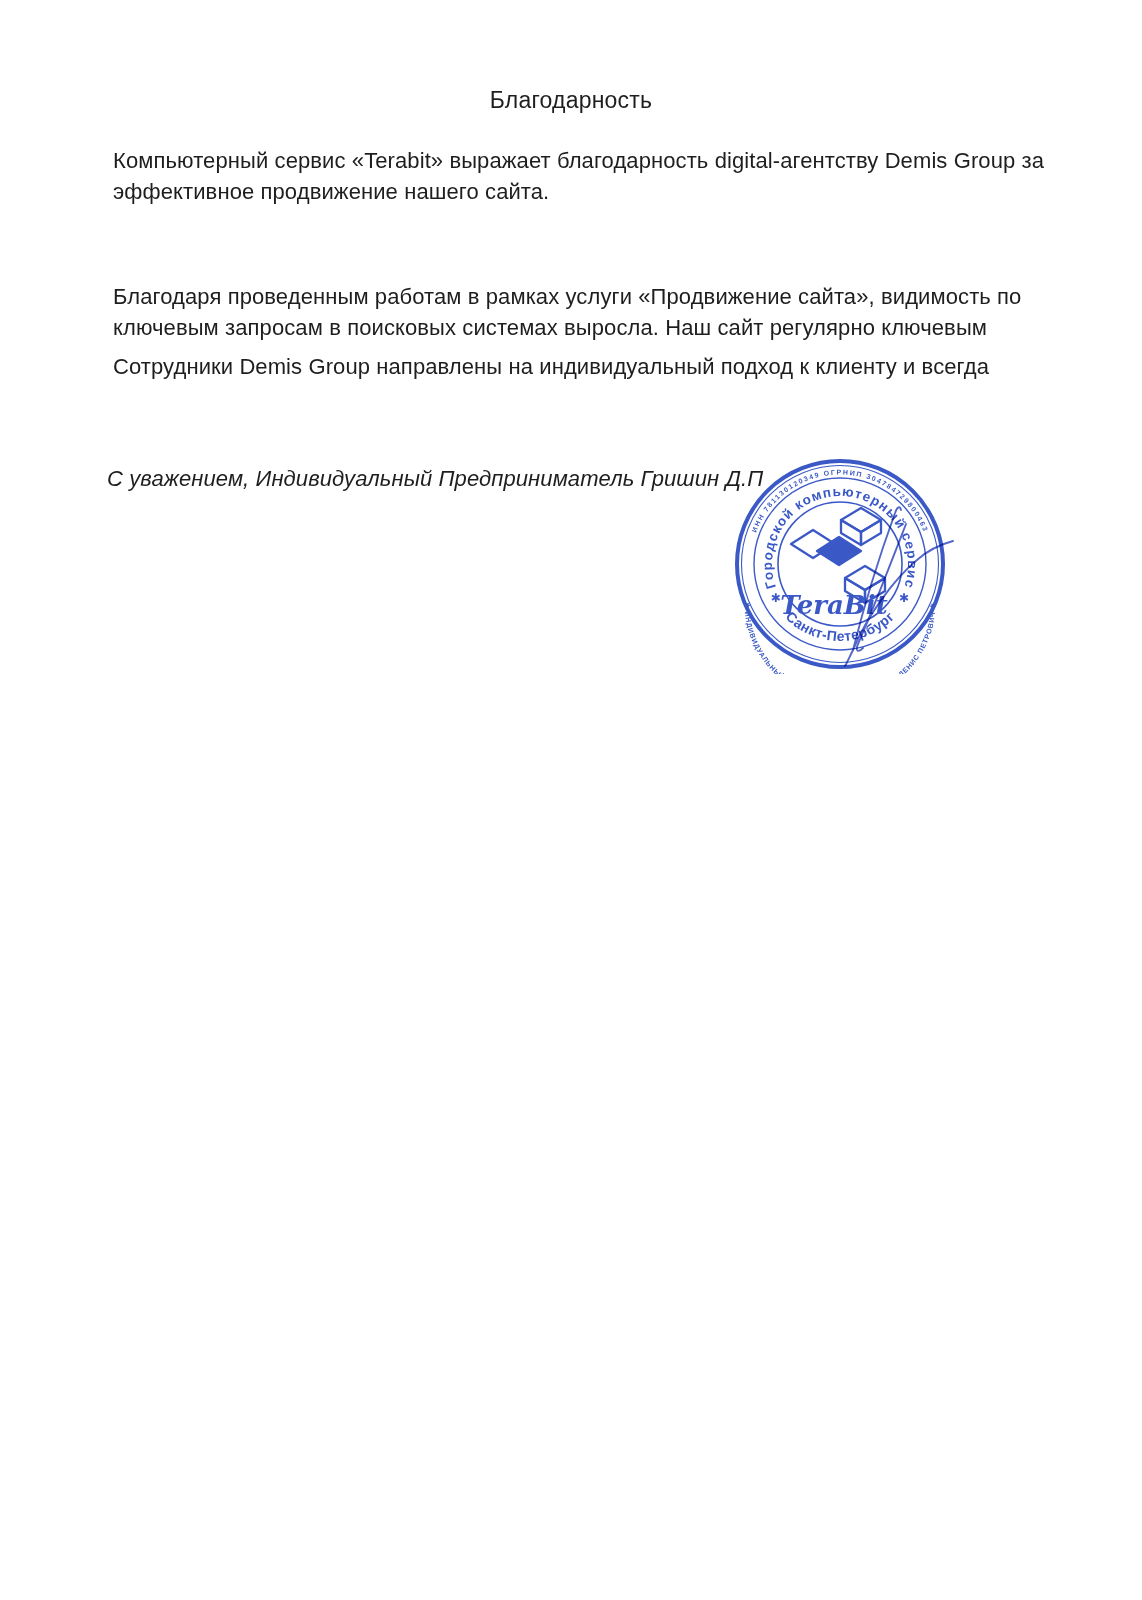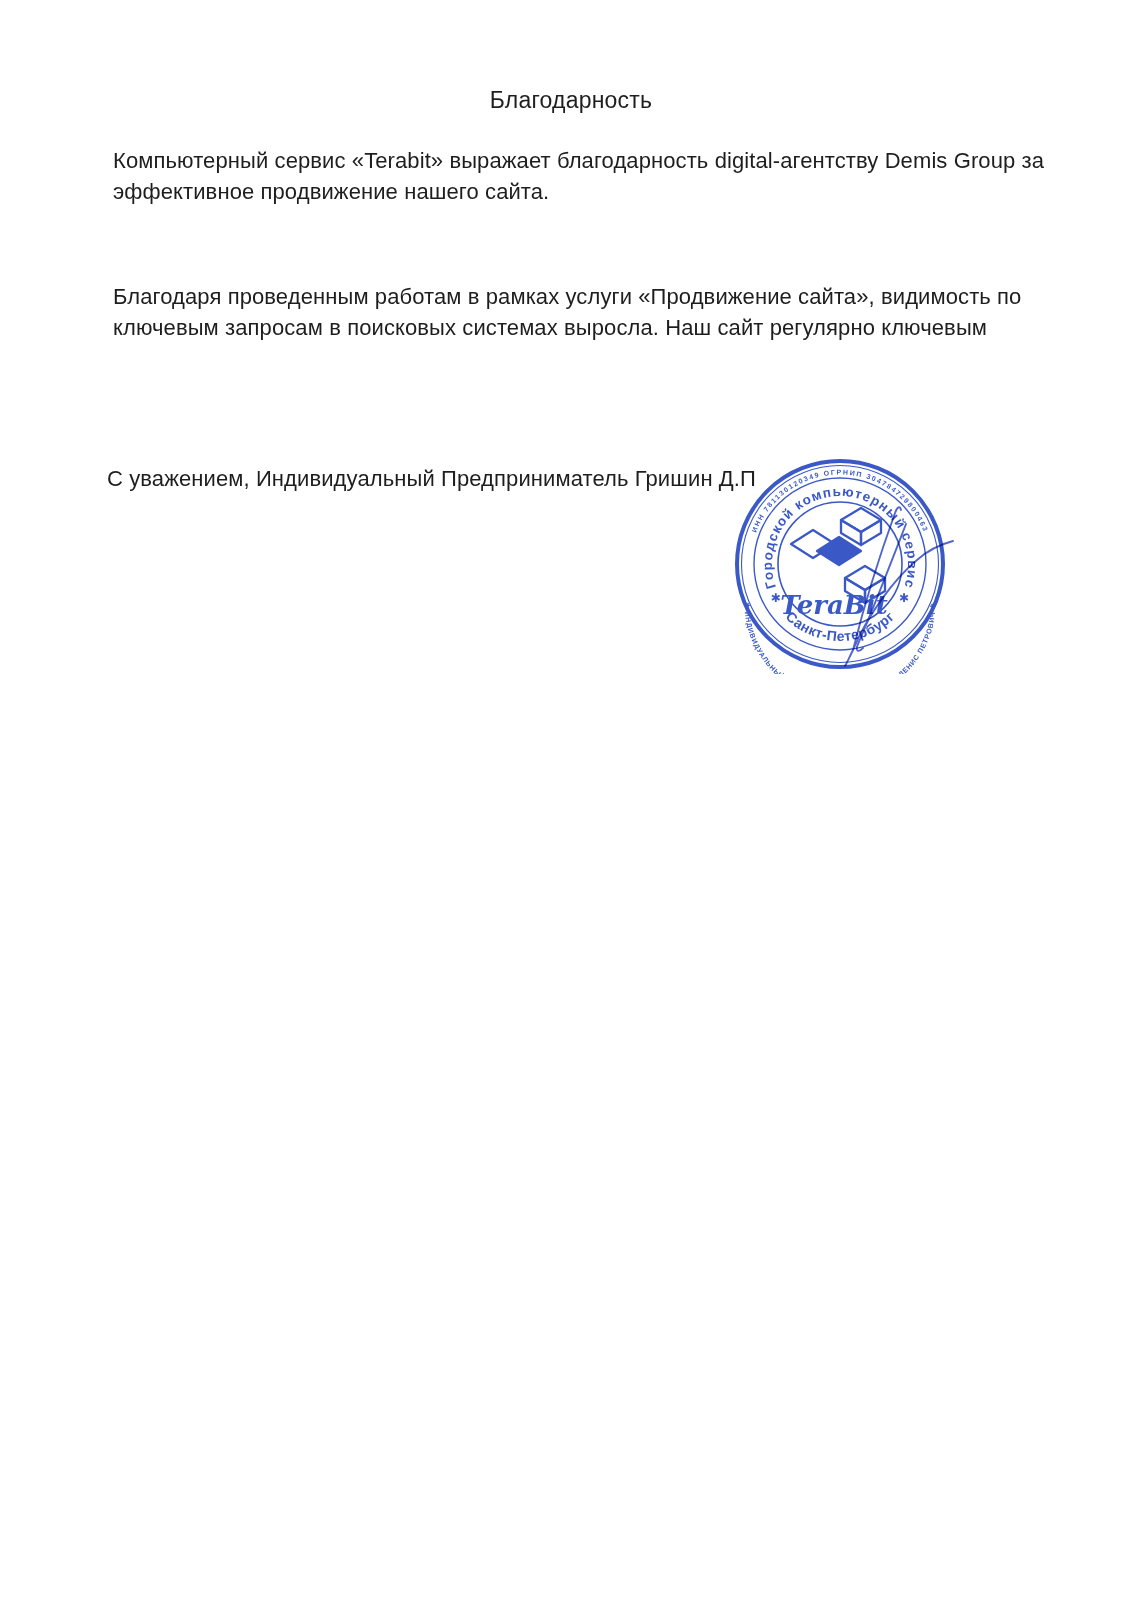--- a/index.html
+++ b/index.html
@@ -34,20 +34,21 @@
   .p1 { top: 145px; }
   .p2 { top: 233px; margin-top: 48px; }
   .p3 { top: 351px; }
   .closing {
     position: absolute;
     left: 107px;
     top: 466px;
     font-size: 22px;
     white-space: nowrap;
     letter-spacing: 0.1px;
+    font-style: italic;
   }
   .stamp-svg {
     position: absolute;
     left: 730px;
     top: 454px;
     width: 220px;
     height: 220px;
     mix-blend-mode: multiply;
     opacity: 0.93;
   }
@@ -73,20 +74,21 @@
     <div class="line">Компьютерный сервис «Terabit» выражает благодарность digital-агентству Demis Group за</div>
     <div class="line">эффективное продвижение нашего сайта.</div>
   </div>
 
   <div class="para p2">
     <div class="line">Благодаря проведенным работам в рамках услуги «Продвижение сайта», видимость по</div>
     <div class="line">ключевым запросам в поисковых системах выросла. Наш сайт регулярно ключевым</div>
   </div>
 
   <div class="para p3">
+    <div class="line">Сотрудники Demis Group направлены на индивидуальный подход к клиенту и всегда</div>
   </div>
 
   <div class="closing">С уважением, Индивидуальный Предприниматель Гришин Д.П</div>
 
   <svg class="stamp-svg" viewBox="0 0 220 220" aria-hidden="true">
     <defs>
       <path id="arcMainTop" d="M 46.1 133.3 A 68 68 0 1 1 173.9 133.3" fill="none"></path>
       <path id="arcCityBottom" d="M 52.8 161.5 A 77 77 0 0 0 167.2 161.5" fill="none"></path>
       <path id="arcMicroTop" d="M 24.4 136.2 A 89.5 89.5 0 1 1 195.6 136.2" fill="none"></path>
       <path id="arcMicroBottom" d="M 16.6 129.9 A 95.5 95.5 0 1 0 203.4 129.9" fill="none"></path>

